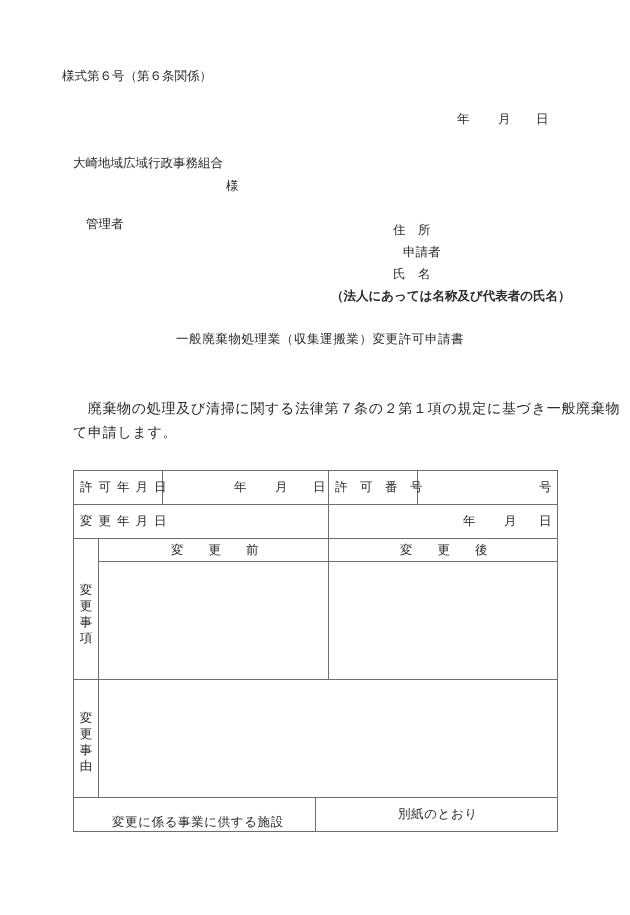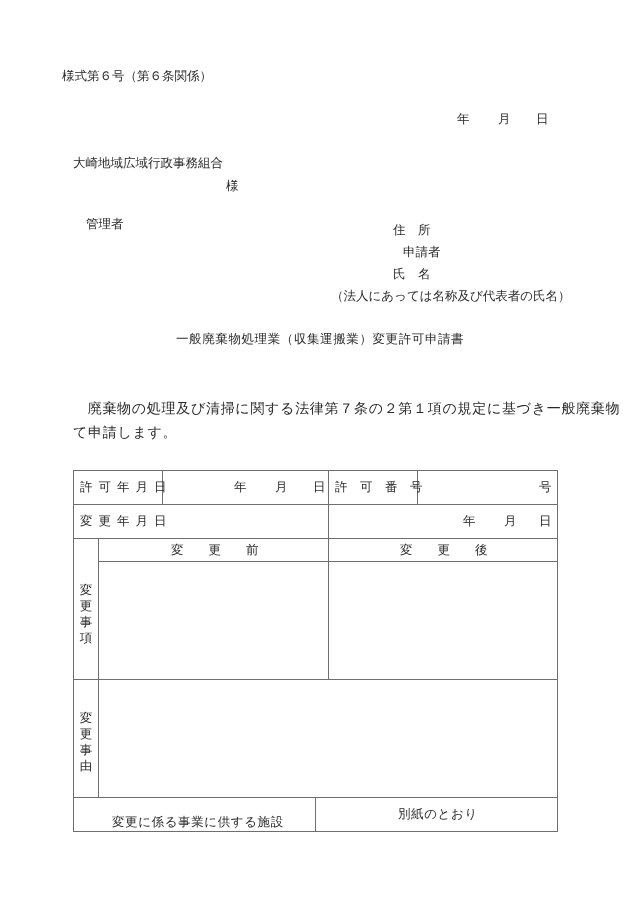--- a/index.html
+++ b/index.html
@@ -32,21 +32,21 @@
 <div>
   <div class="abs" style="left:73px;top:157px;">大崎地域広域行政事務組合</div>
   <div class="abs" style="left:86px;top:180px;margin-top:38px;">管理者</div>
   <div class="abs" style="left:226px;top:180px;">様</div>
 </div>
 
 <div>
   <div class="abs" style="left:393px;top:224px;">住　所</div>
   <div class="abs" style="left:355px;top:246px;margin-left:48px;">申請者</div>
   <div class="abs" style="left:393px;top:269px;font-family:Liberation Mono, monospace;">氏　名</div>
-  <div class="abs" style="left:331px;top:290px;">（法人にあっては名称及び代表者の氏名）</div>
+  <div class="abs" style="left:331px;top:290px;font-weight:bold;">（法人にあっては名称及び代表者の氏名）</div>
 </div>
 
 <div class="abs spaced" style="left:176px;top:333px;letter-spacing:0.6px;">一般廃棄物処理業（収集運搬業）変更許可申請書</div>
 
 <div class="para">
   <span class="line">　廃棄物の処理及び清掃に関する法律第７条の２第１項の規定に基づき一般廃棄物</span>
   <span class="line">て申請します。</span>
 </div>
 
 <div class="tbl">

